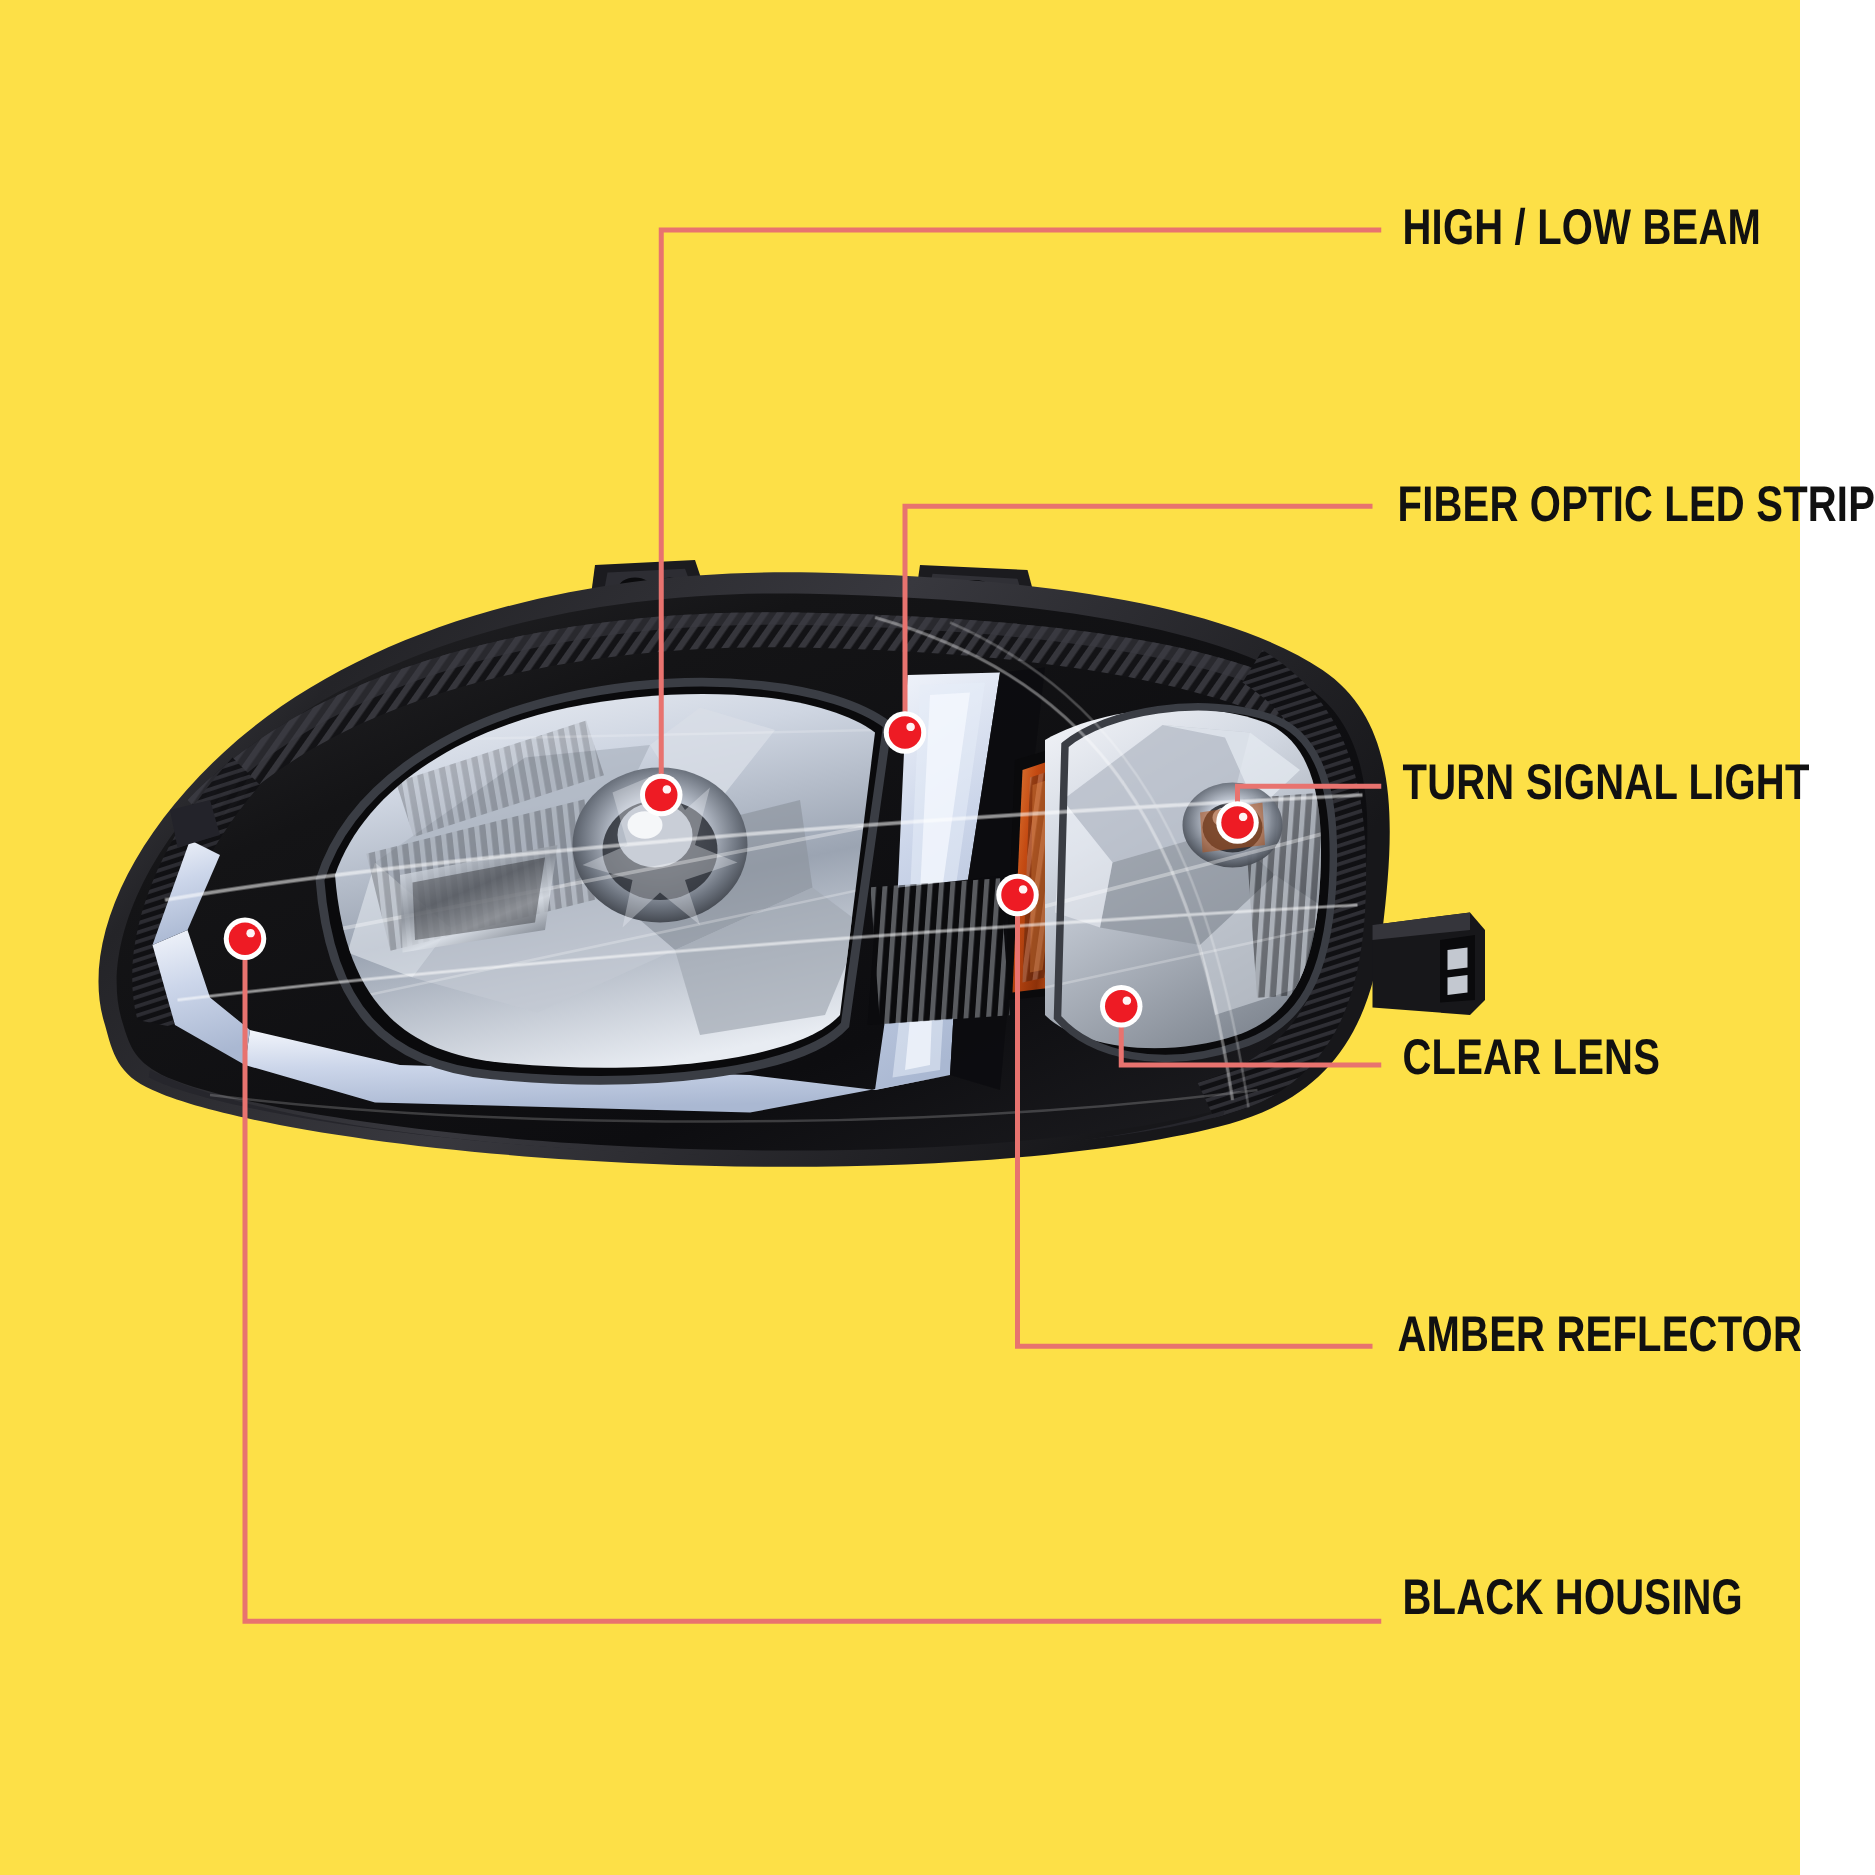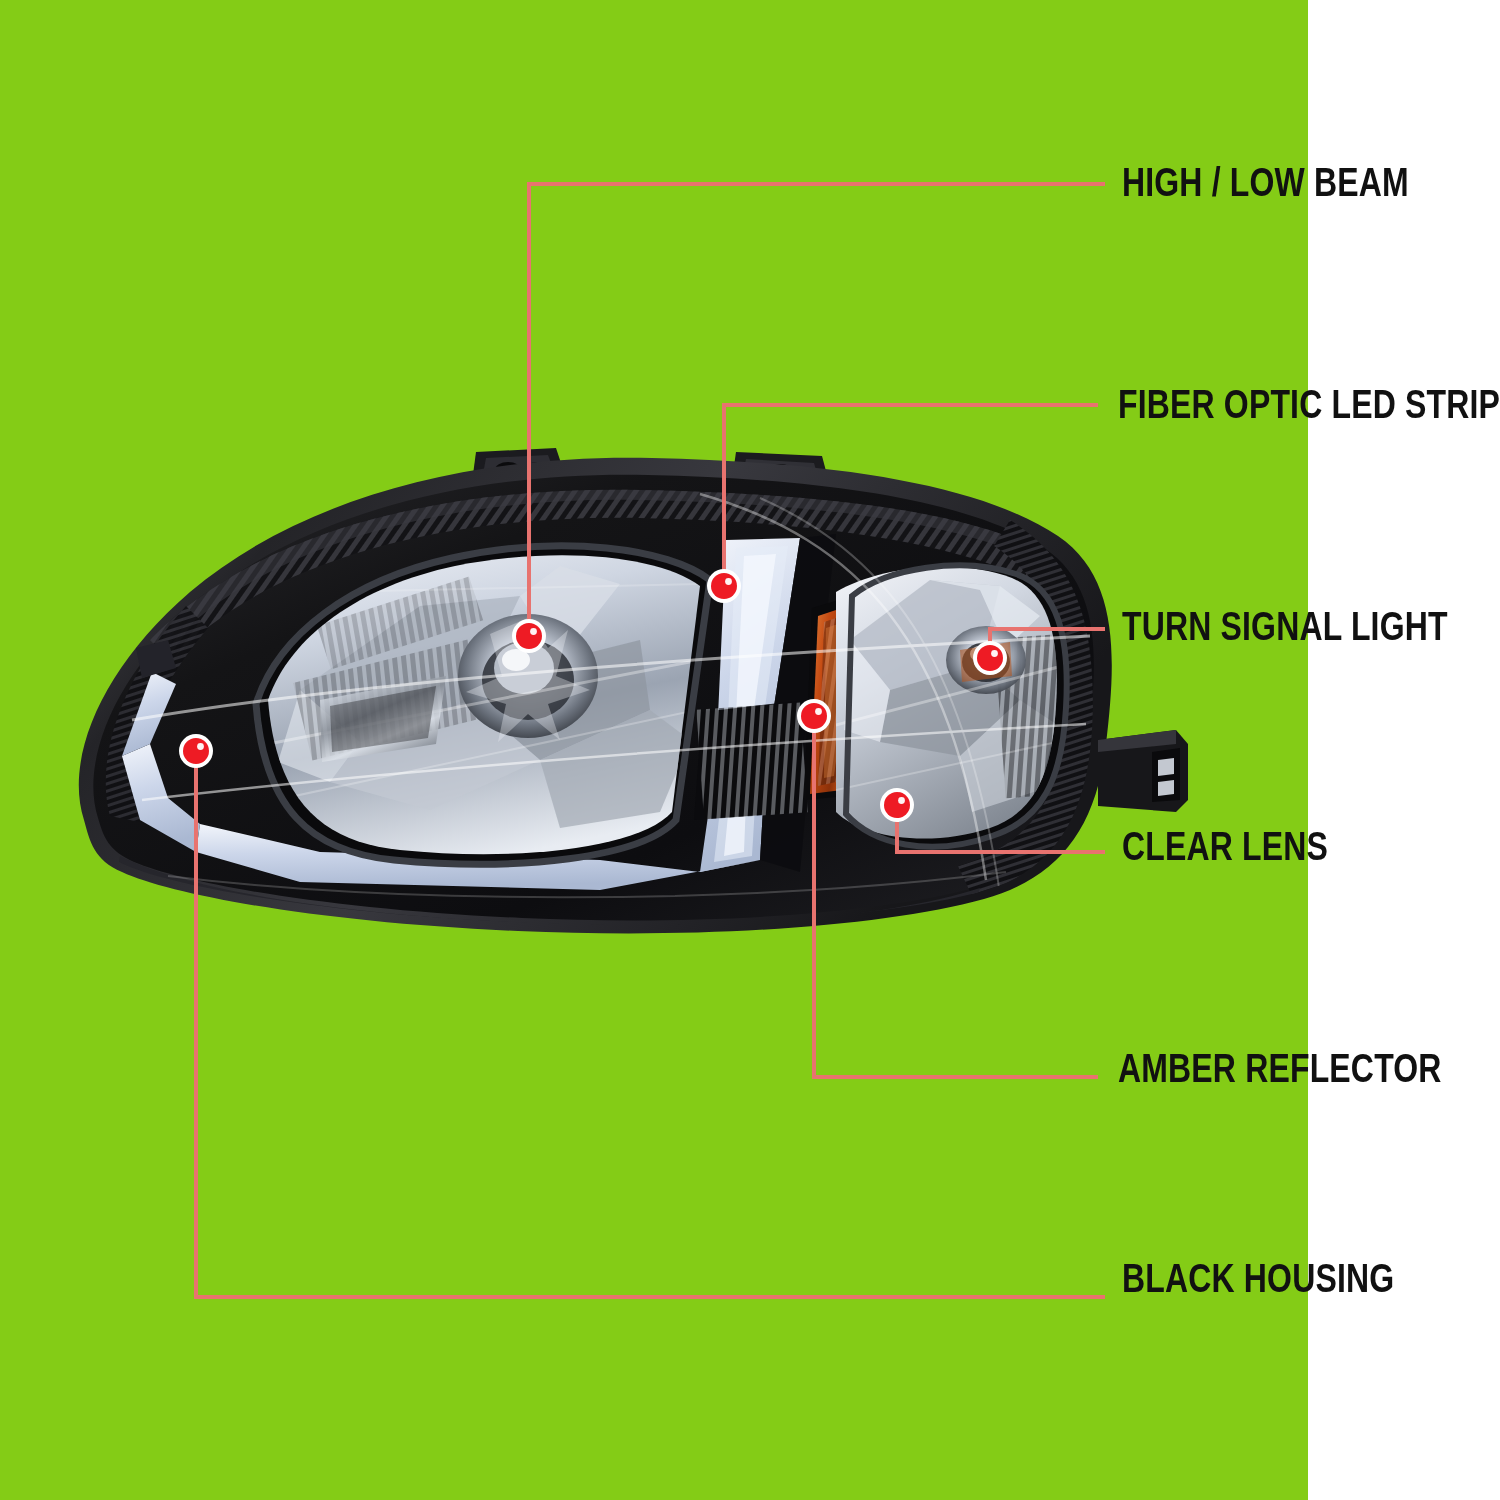--- a/index.html
+++ b/index.html
@@ -1,21 +1,21 @@
 <!DOCTYPE html>
 <html><head>
 <meta charset="utf-8">
 <style>
   html,body{margin:0;padding:0;background:#ffffff;}
   body{
     width:1500px;height:1500px;
     font-family:"Liberation Sans","DejaVu Sans",sans-serif;
     overflow:hidden;
   }
-  #stage{position:relative;width:1268px;height:1500px;background:#84cc16;padding-left:40px;}
+  #stage{position:relative;width:1440px;height:1500px;background:#fde047;}
   #art{position:absolute;left:0;top:0;width:1500px;height:1500px;}
   .callout-label{
     position:absolute;
     font-family:"Liberation Sans","DejaVu Sans",sans-serif;
     font-weight:700;
     font-size:40px;
     letter-spacing:0.2px;
     color:#111111;
     white-space:nowrap;
     transform:scaleX(0.80);

